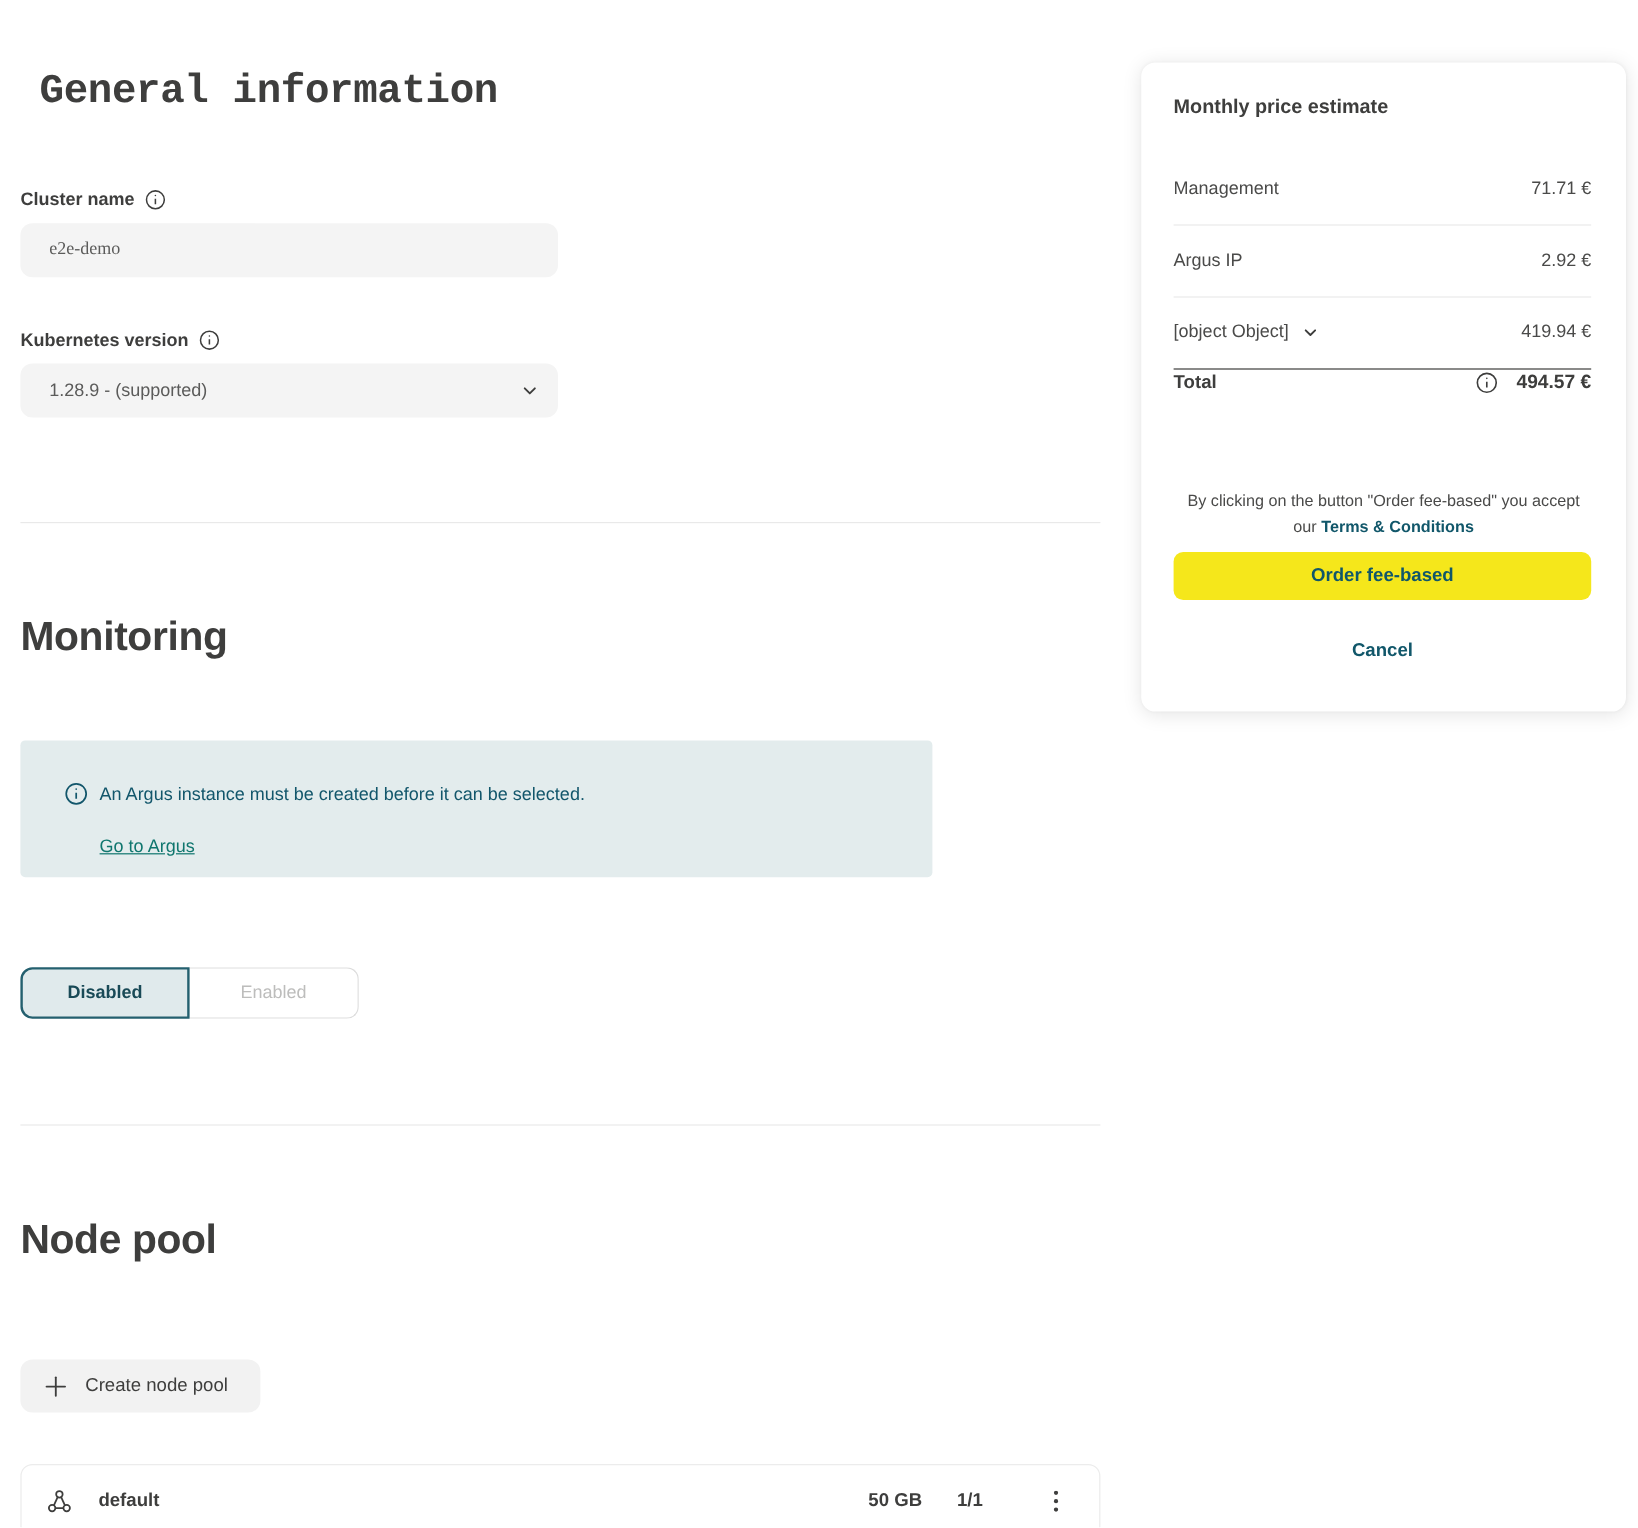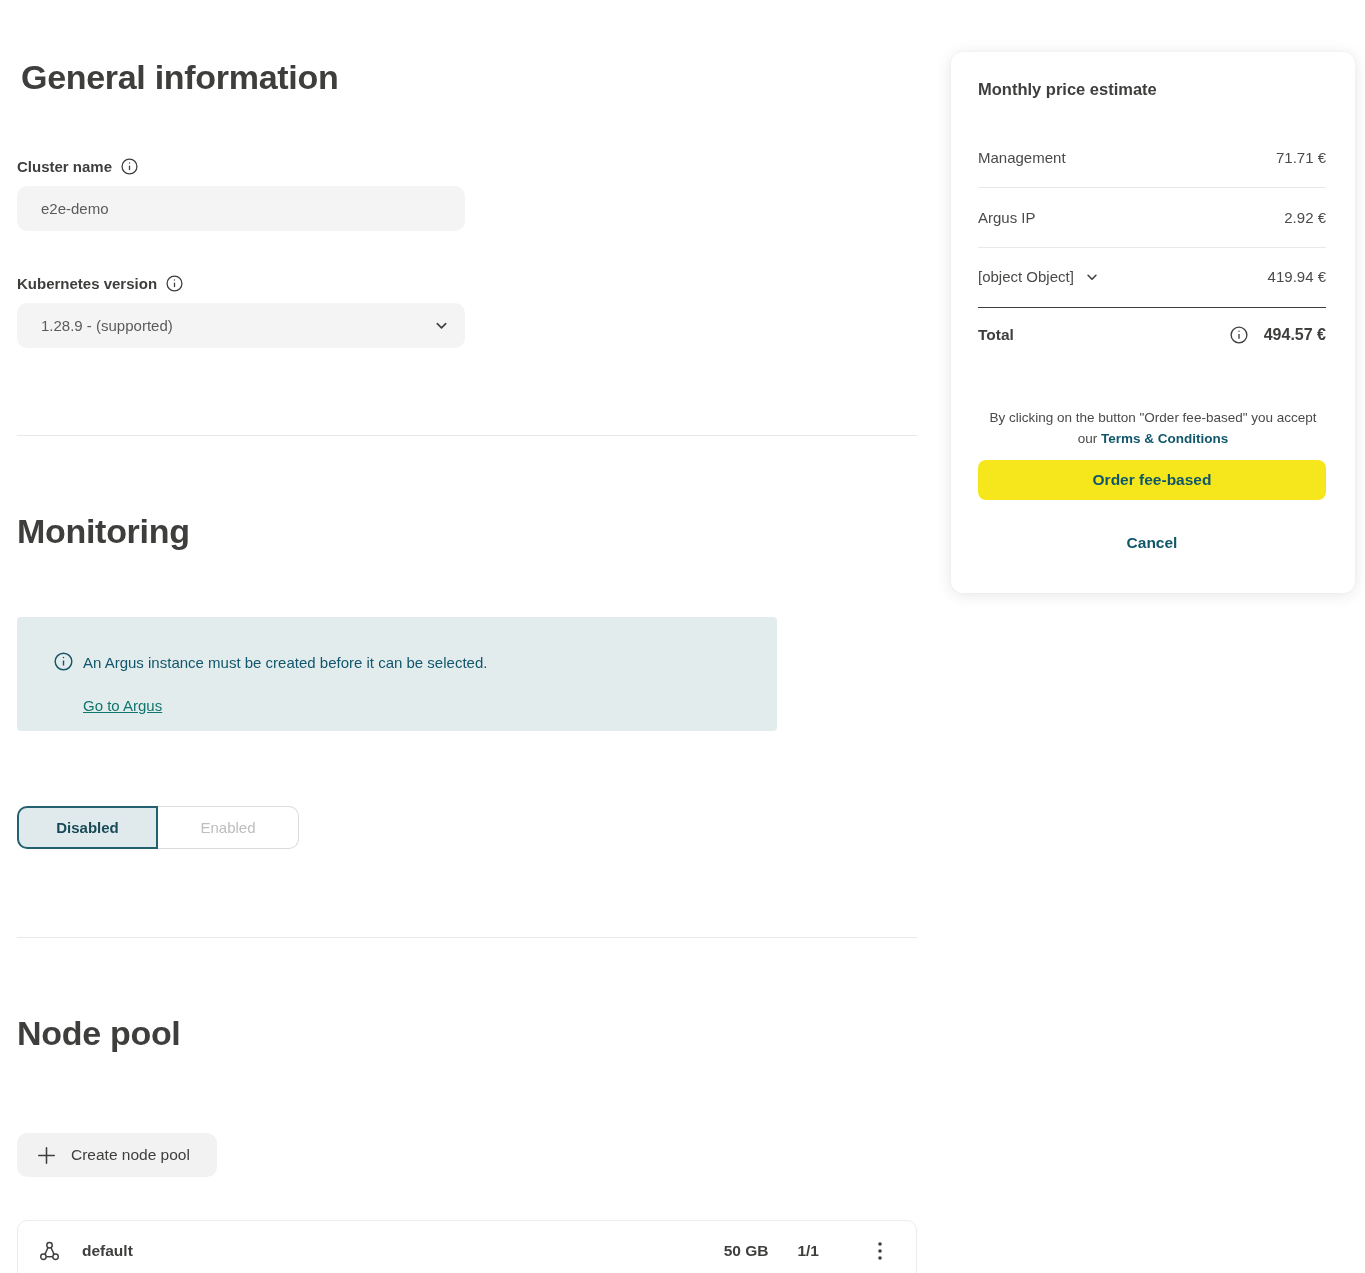--- a/index.html
+++ b/index.html
@@ -17,21 +17,21 @@
   .main { position: absolute; left: 17px; top: 0; width: 900px; height: 100%; }
 
   .section-title {
     position: absolute;
     margin: 0;
     font-size: 34px;
     font-weight: 700;
     color: #3E3E3D;
     letter-spacing: -0.3px;
   }
-  #title-general { top: 58px; left: 4px; }
+  #title-general { top: 58px; left: 16px; font-family: Liberation Mono, monospace; }
   #title-monitoring { top: 512px; left: 0; }
   #title-nodepool { top: 1014px; left: 0; }
 
   .field-label {
     position: absolute;
     display: flex;
     align-items: center;
     gap: 9px;
     font-size: 15px;
     font-weight: 700;
@@ -45,21 +45,21 @@
   .info-icon svg { display: block; }
 
   .text-input {
     position: absolute;
     top: 186px; left: 0;
     width: 448px; height: 45px;
     background: #F4F4F4;
     border: none;
     border-radius: 10px;
     padding: 0 24px;
-    font-family: Liberation Sans, sans-serif;
+    font-family: Liberation Serif, serif;
     font-size: 15px;
     color: #5B5B5A;
     outline: none;
   }
 
   .select-box {
     position: absolute;
     top: 303px; left: 0;
     width: 448px; height: 45px;
     background: #F4F4F4;
@@ -201,21 +201,21 @@
     position: absolute;
     left: 27px; width: 348px; height: 1px;
     background: #E9E9E9;
   }
   #card-divider-0 { top: 135px; }
   #card-divider-1 { top: 195px; }
   .card-divider.dark { background: #3E3E3D; top: 255px; }
 
   .total-row {
     position: absolute;
-    left: 27px; top: 274px; width: 348px;
+    left: 27px; top: 258px; width: 348px;
     display: flex; align-items: center; justify-content: space-between;
   }
   .total-row .total-label { font-size: 15.5px; font-weight: 700; color: #3E3E3D; }
   .total-row .total-right { display: flex; align-items: center; gap: 16px; }
   .total-row .total-value { font-size: 16px; font-weight: 700; color: #3E3E3D; }
 
   .terms {
     position: absolute;
     left: 37px; top: 341px; width: 330px;
     text-align: center;

